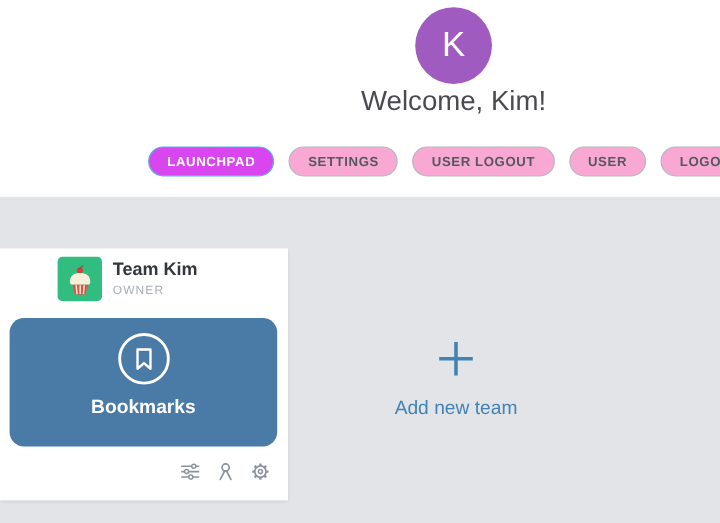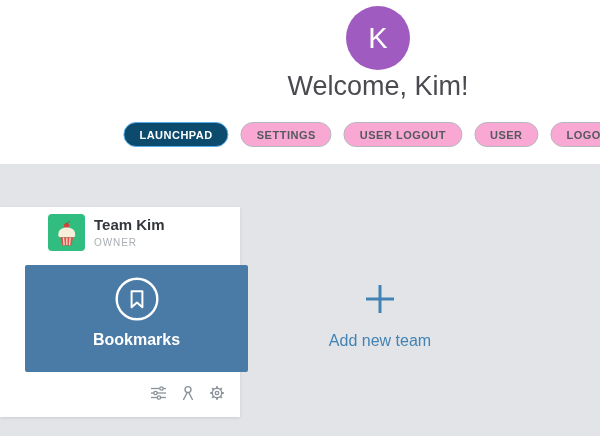--- a/index.html
+++ b/index.html
@@ -12,53 +12,53 @@
 
   
   .header{position:absolute;left:0;top:0;width:600px;height:164px;background:#ffffff;}
   .hc{position:absolute;left:378px;transform:translateX(-50%);white-space:nowrap;text-align:center;}
   .avatar{
     top:6px;width:64px;height:64px;border-radius:50%;
     background:#a05bc0;display:flex;align-items:center;justify-content:center;
     cursor:pointer;
   }
   .avatar span{color:#ffffff;font-size:29px;font-weight:400;line-height:1;}
-  .welcome{top:71px;margin:0;font-size:27px;font-weight:400;color:#4a4a50;}
+  .welcome{top:71px;margin:0;font-size:23px;font-weight:400;color:#4a4a50;}
   .subtitle{top:97px;margin:0;font-size:13px;color:#9b9b9b;}
   .nav-row{top:122px;display:flex;gap:12px;align-items:center;}
   .pill{
     display:inline-flex;align-items:center;justify-content:center;
     height:25px;padding:0 15px;border-radius:13px;
     background:#f9a8d4;border:1px solid #b5b9bf;
     font-family:inherit;font-size:11px;font-weight:bold;letter-spacing:.5px;
     color:#55585d;cursor:pointer;box-sizing:border-box;
   }
-  .pill.active{background:#0c4a6e;border-color:#58aeea;color:#ffffff;}
+  .pill.active{background:#d946ef;border-color:#58aeea;color:#ffffff;}
 
   
   .main{position:absolute;left:0;top:164px;width:600px;height:272px;background:#e2e4e8;}
 
   
   .team-card{
     position:absolute;left:0;top:43px;width:240px;height:210px;
     background:#ffffff;box-shadow:0 1px 3px rgba(0,0,0,.10);
   }
   .card-top{position:absolute;left:8px;top:7px;display:flex;margin-left:40px;}
   .team-avatar{
     width:37px;height:37px;border-radius:4px;background:#31bd80;
     display:flex;align-items:center;justify-content:center;cursor:pointer;flex:none;
   }
   .team-meta{margin-left:9px;padding-top:3px;}
   .team-name{font-size:15px;font-weight:bold;color:#33373c;line-height:1.1;}
   .team-role{font-size:10px;font-weight:normal;color:#a9aeb5;letter-spacing:.9px;margin-top:3px;}
 
   .bookmarks-tile{
     position:absolute;left:8px;top:58px;width:223px;height:107px;
-    background:#4a7ba6;border-radius:2px;cursor:pointer;
-    display:flex;flex-direction:column;align-items:center;margin-left:17px;
+    background:#4a7ba6;border-radius:12px;cursor:pointer;
+    display:flex;flex-direction:column;align-items:center;
   }
   .bookmarks-tile svg{margin-top:11px;}
   .tile-label{color:#ffffff;font-size:16px;font-weight:bold;margin-top:9px;}
 
   .card-actions{
     position:absolute;right:15px;top:178px;display:flex;gap:13px;align-items:center;
   }
   .icon-btn{background:none;border:none;padding:0;margin:0;cursor:pointer;line-height:0;}
 
   

